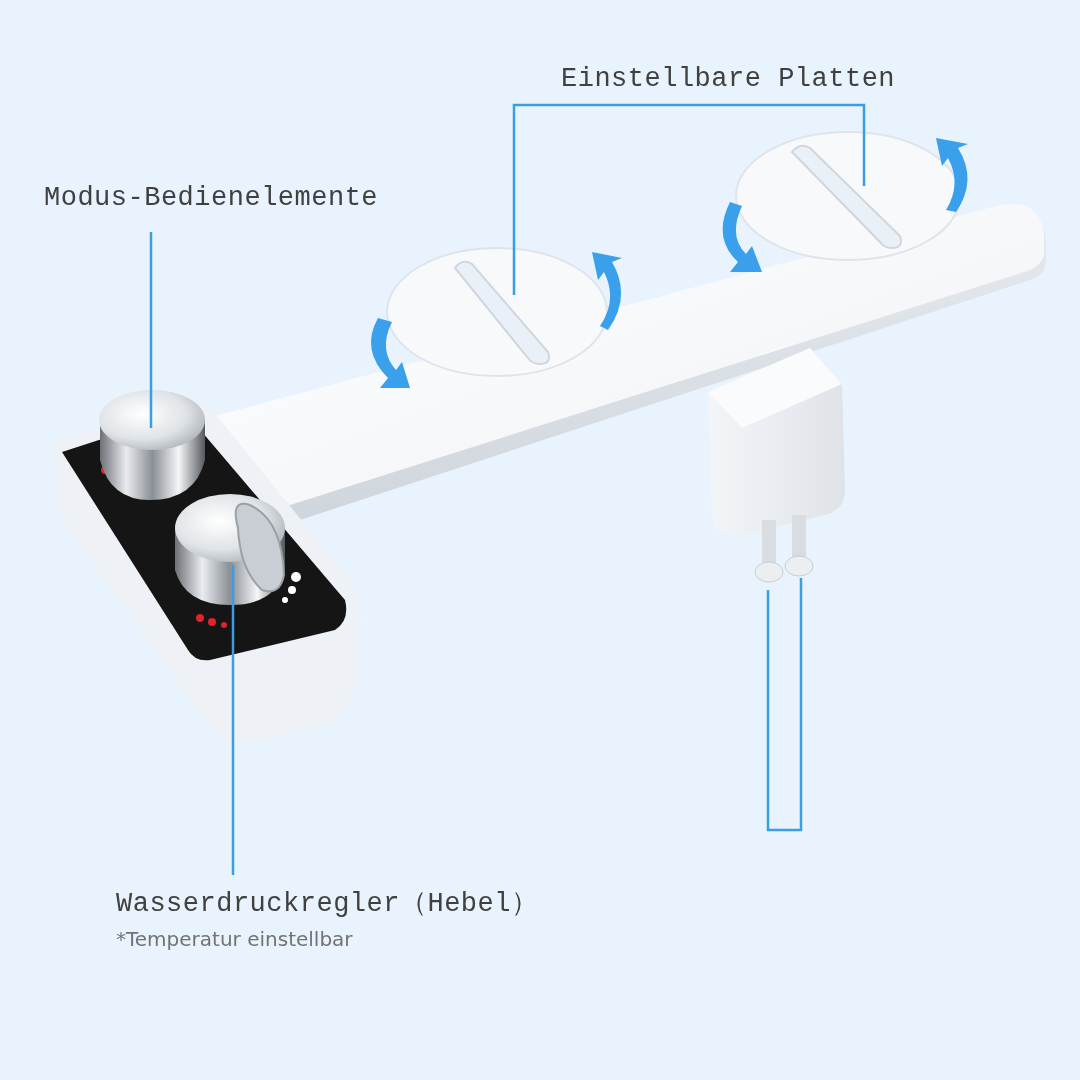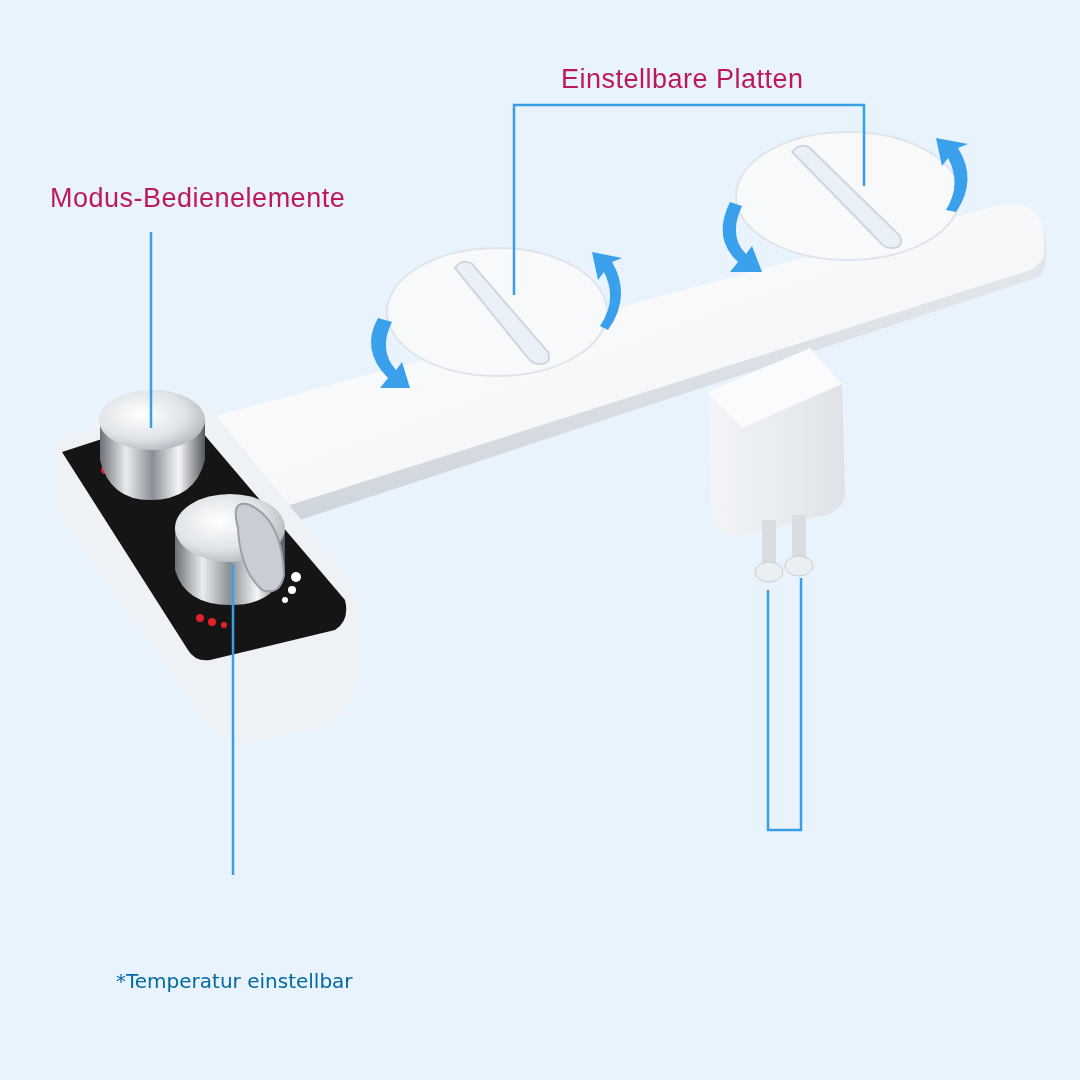--- a/index.html
+++ b/index.html
@@ -9,33 +9,32 @@
       background: #e9f3fd;
       font-family: "DejaVu Sans", sans-serif;
     }
     .canvas {
       position: relative;
       width: 1080px; height: 1080px;
       background: #e9f3fd;
     }
     .label {
       position: absolute;
-      color: #be185d;
+      color: #404040;
       font-size: 27px;
       letter-spacing: 0.5px;
       white-space: nowrap;
-      font-family: Liberation Sans, sans-serif;
+      font-family: Liberation Mono, monospace;
     }
     .note {
       position: absolute;
-      color: #0369a1;
+      color: #737373;
       font-size: 20px;
       white-space: nowrap;
       font-family: "DejaVu Sans", sans-serif;
-      margin-top: 42px;
     }
     svg.art {
       position: absolute; left: 0; top: 0;
     }
   </style>
 </head>
 <body>
 
 <div class="canvas">
 
@@ -129,16 +128,17 @@
 
     <g stroke="#3a9ee4" stroke-width="2.5" fill="none">
       <polyline points="514,295 514,105 864,105 864,186"></polyline>
       <line x1="151" y1="232" x2="151" y2="428"></line>
       <line x1="233" y1="565" x2="233" y2="875"></line>
       <polyline points="768,590 768,830 801,830 801,578"></polyline>
     </g>
   </svg>
 
   <div class="label" style="left:561px; top:64px;">Einstellbare Platten</div>
-  <div class="label" style="left:50px; top:183px;">Modus-Bedienelemente</div>
+  <div class="label" style="left:44px; top:183px;">Modus-Bedienelemente</div>
+  <div class="label" style="left:116px; top:884px;">Wasserdruckregler（Hebel）</div>
   <div class="note" style="left:116px; top:927px;">*Temperatur einstellbar</div>
 
 </div>
 
 </body></html>

